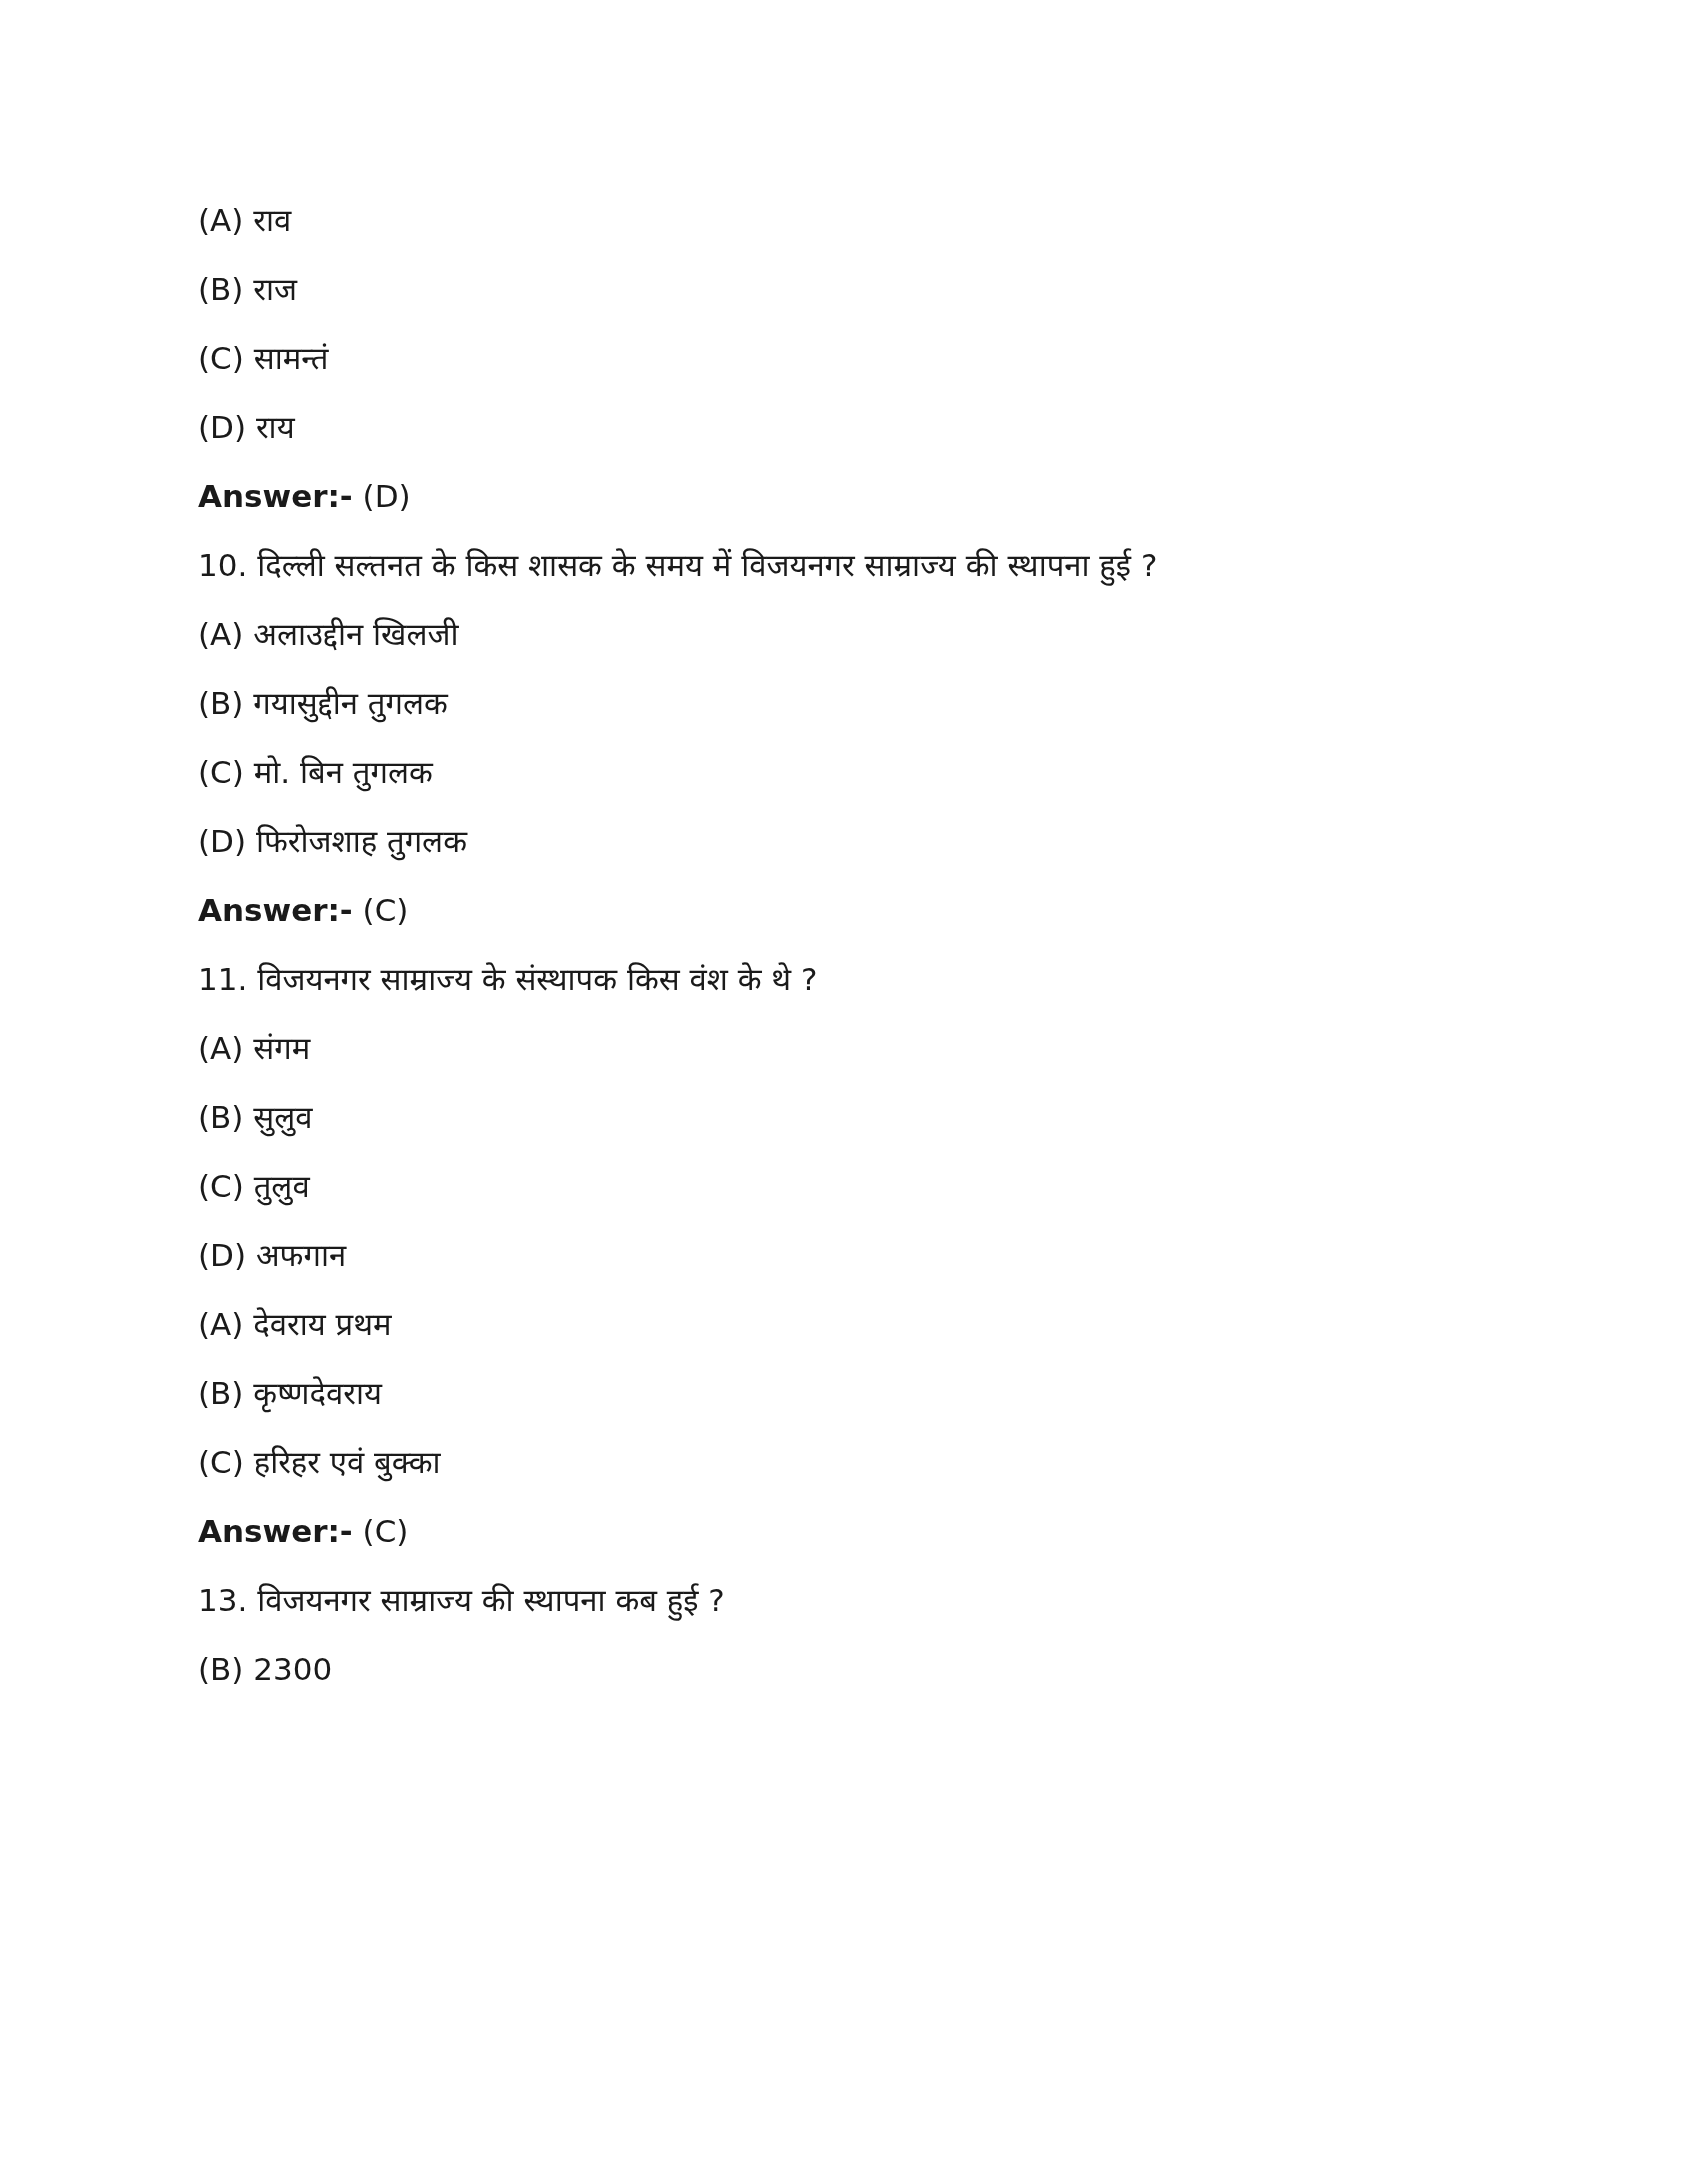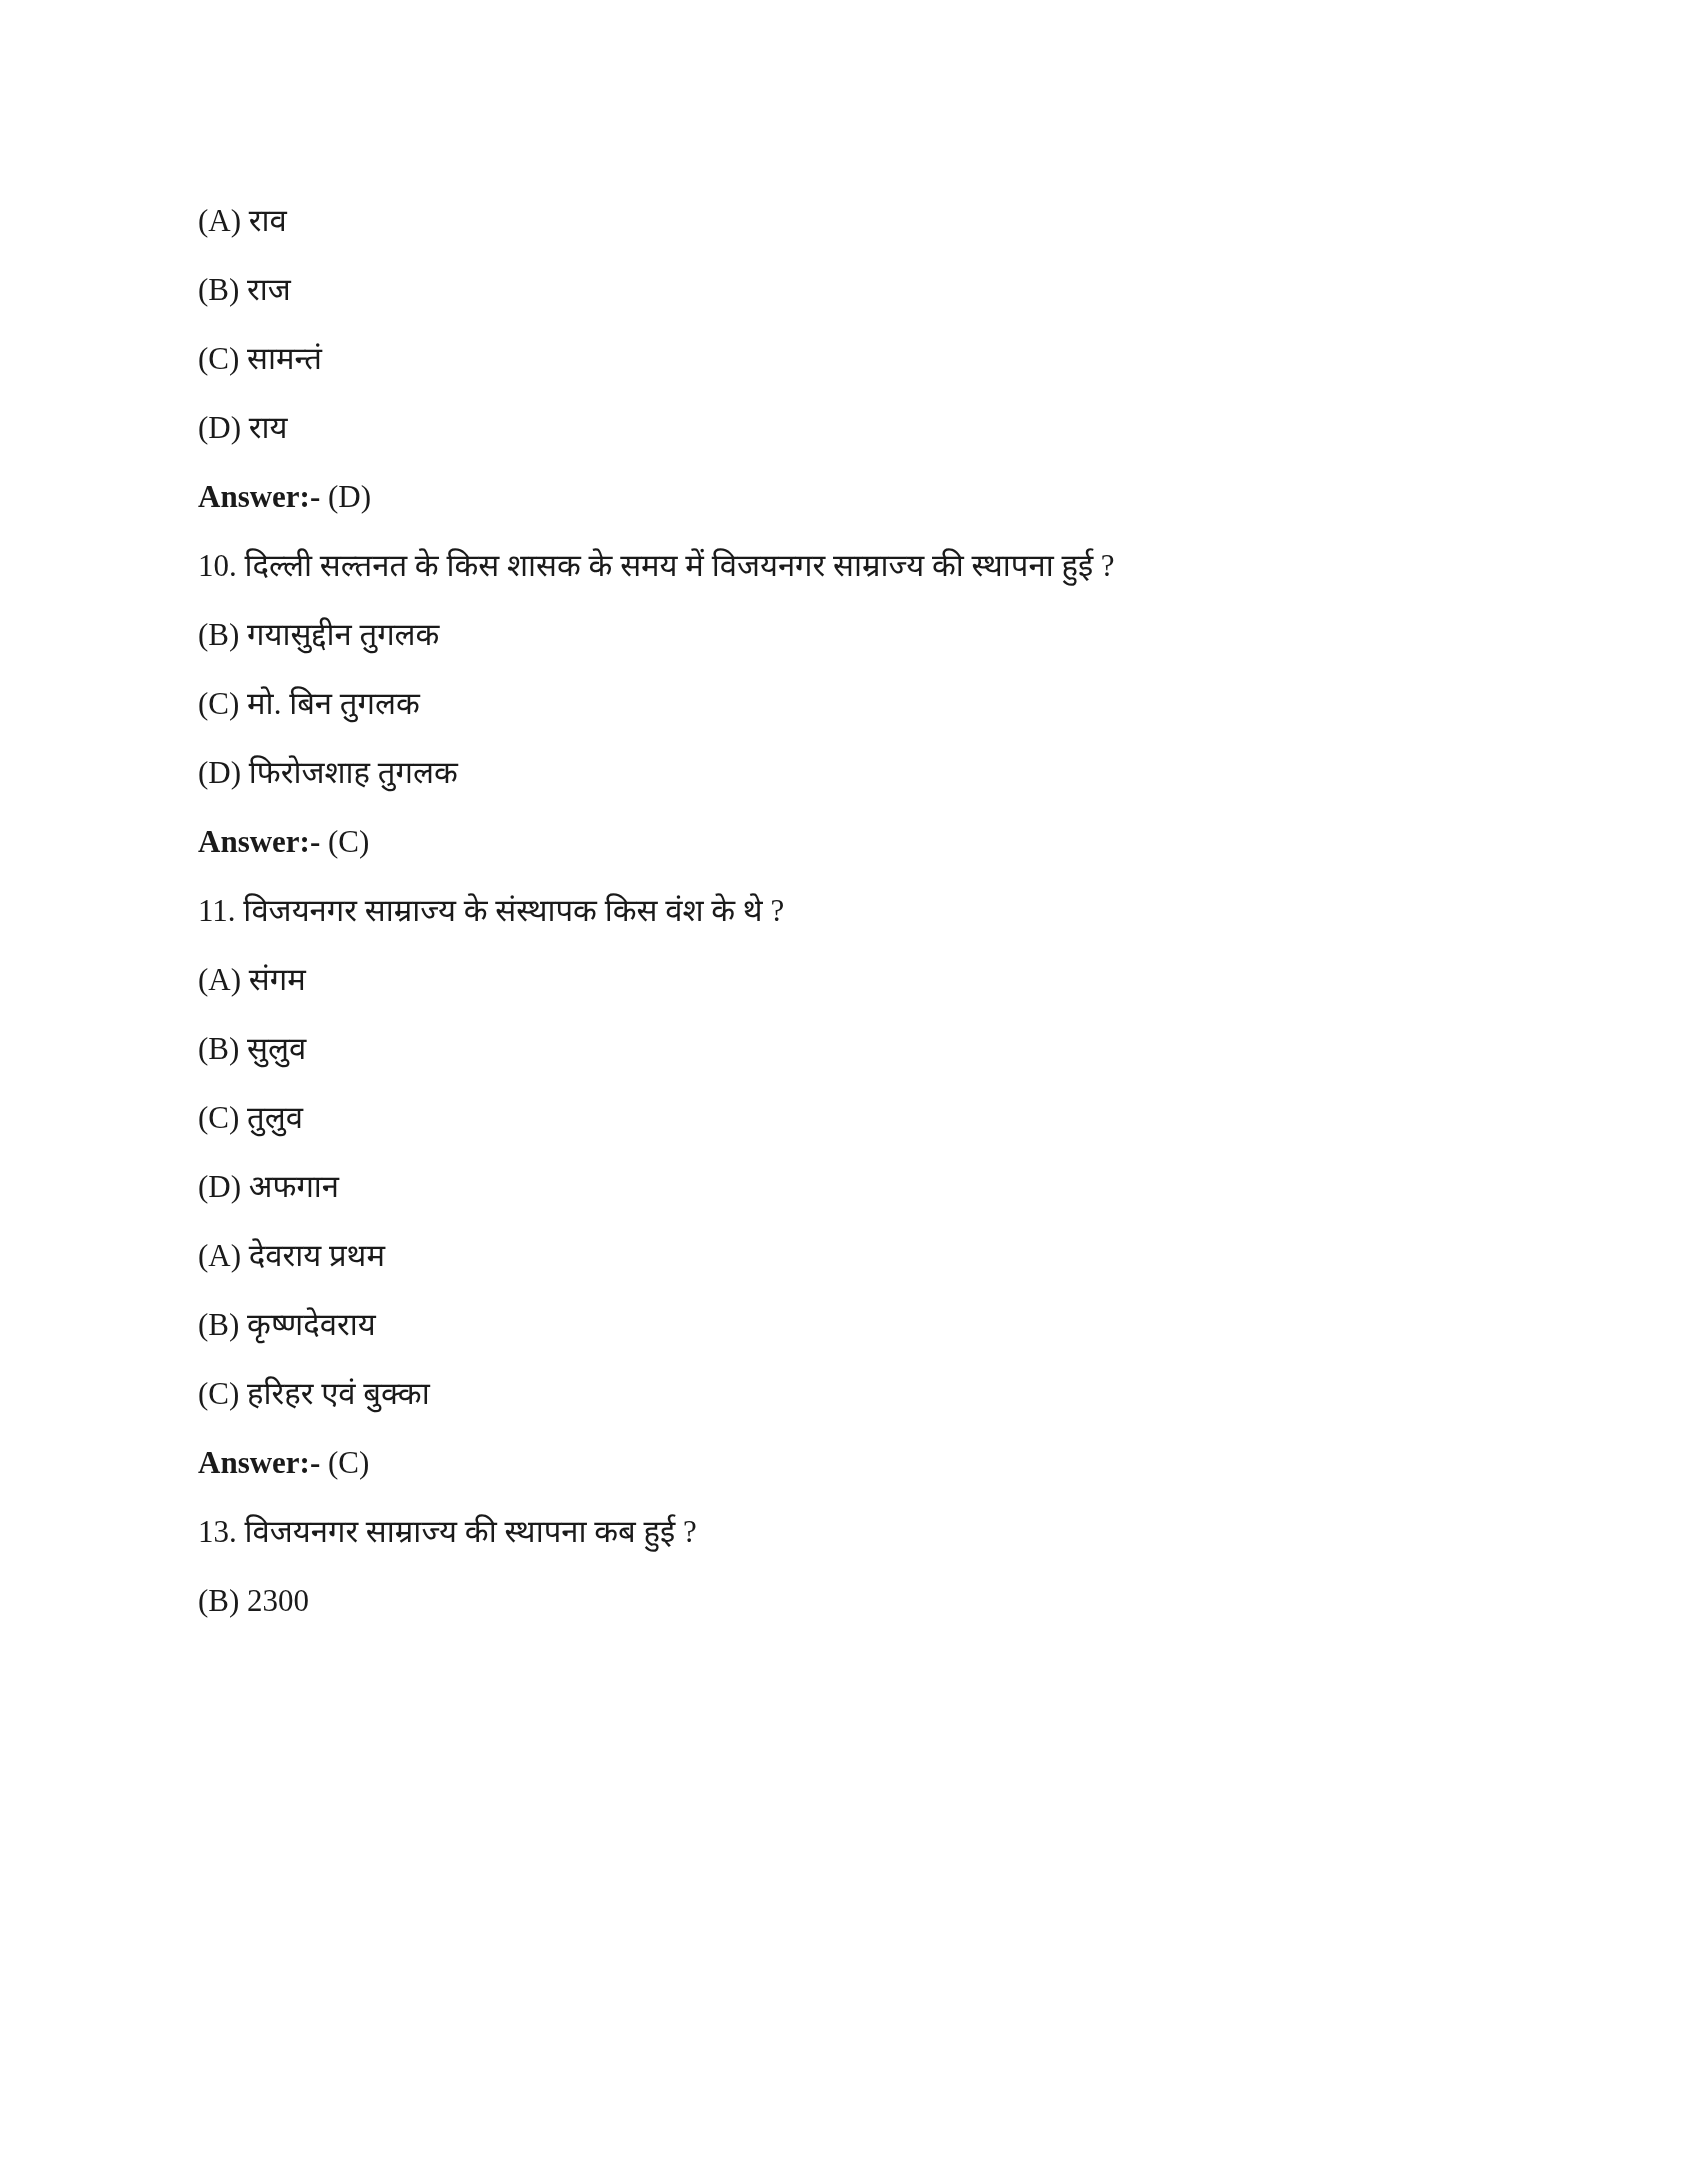--- a/index.html
+++ b/index.html
@@ -2,35 +2,36 @@
 <html><head>
 <meta charset="utf-8">
 <style>
   html, body { margin: 0; padding: 0; background: #ffffff; }
   body { width: 1683px; height: 2178px; position: relative; overflow: hidden; }
   .page {
     position: absolute; left: 198px; top: 186px; width: 1307px;
     font-family: "DejaVu Sans", "Liberation Sans", sans-serif;
     font-size: 31px; color: #1a1a1a;
   }
-  .line { height: 69px; line-height: 69px; white-space: nowrap; font-family: Liberation Serif, serif; }
+  .line { height: 69px; line-height: 69px; white-space: nowrap; }
   .ans-label { font-weight: bold; }
 </style>
 </head>
 <body>
 
 <div class="page">
 
   <div class="line"><span>(A)</span> <span>राव</span></div>
   <div class="line"><span>(B)</span> <span>राज</span></div>
   <div class="line"><span>(C)</span> <span>सामन्तं</span></div>
   <div class="line"><span>(D)</span> <span>राय</span></div>
   <div class="line"><span class="ans-label">Answer:-</span> <span>(D)</span></div>
 
   <div class="line"><span>10.</span> <span>दिल्ली सल्तनत के किस शासक के समय में विजयनगर साम्राज्य की स्थापना हुई ?</span></div>
+  <div class="line"><span>(A)</span> <span>अलाउद्दीन खिलजी</span></div>
   <div class="line"><span>(B)</span> <span>गयासुद्दीन तुगलक</span></div>
   <div class="line"><span>(C)</span> <span>मो. बिन तुगलक</span></div>
   <div class="line"><span>(D)</span> <span>फिरोजशाह तुगलक</span></div>
   <div class="line"><span class="ans-label">Answer:-</span> <span>(C)</span></div>
 
   <div class="line"><span>11.</span> <span>विजयनगर साम्राज्य के संस्थापक किस वंश के थे ?</span></div>
   <div class="line"><span>(A)</span> <span>संगम</span></div>
   <div class="line"><span>(B)</span> <span>सुलुव</span></div>
   <div class="line"><span>(C)</span> <span>तुलुव</span></div>
   <div class="line"><span>(D)</span> <span>अफगान</span></div>

